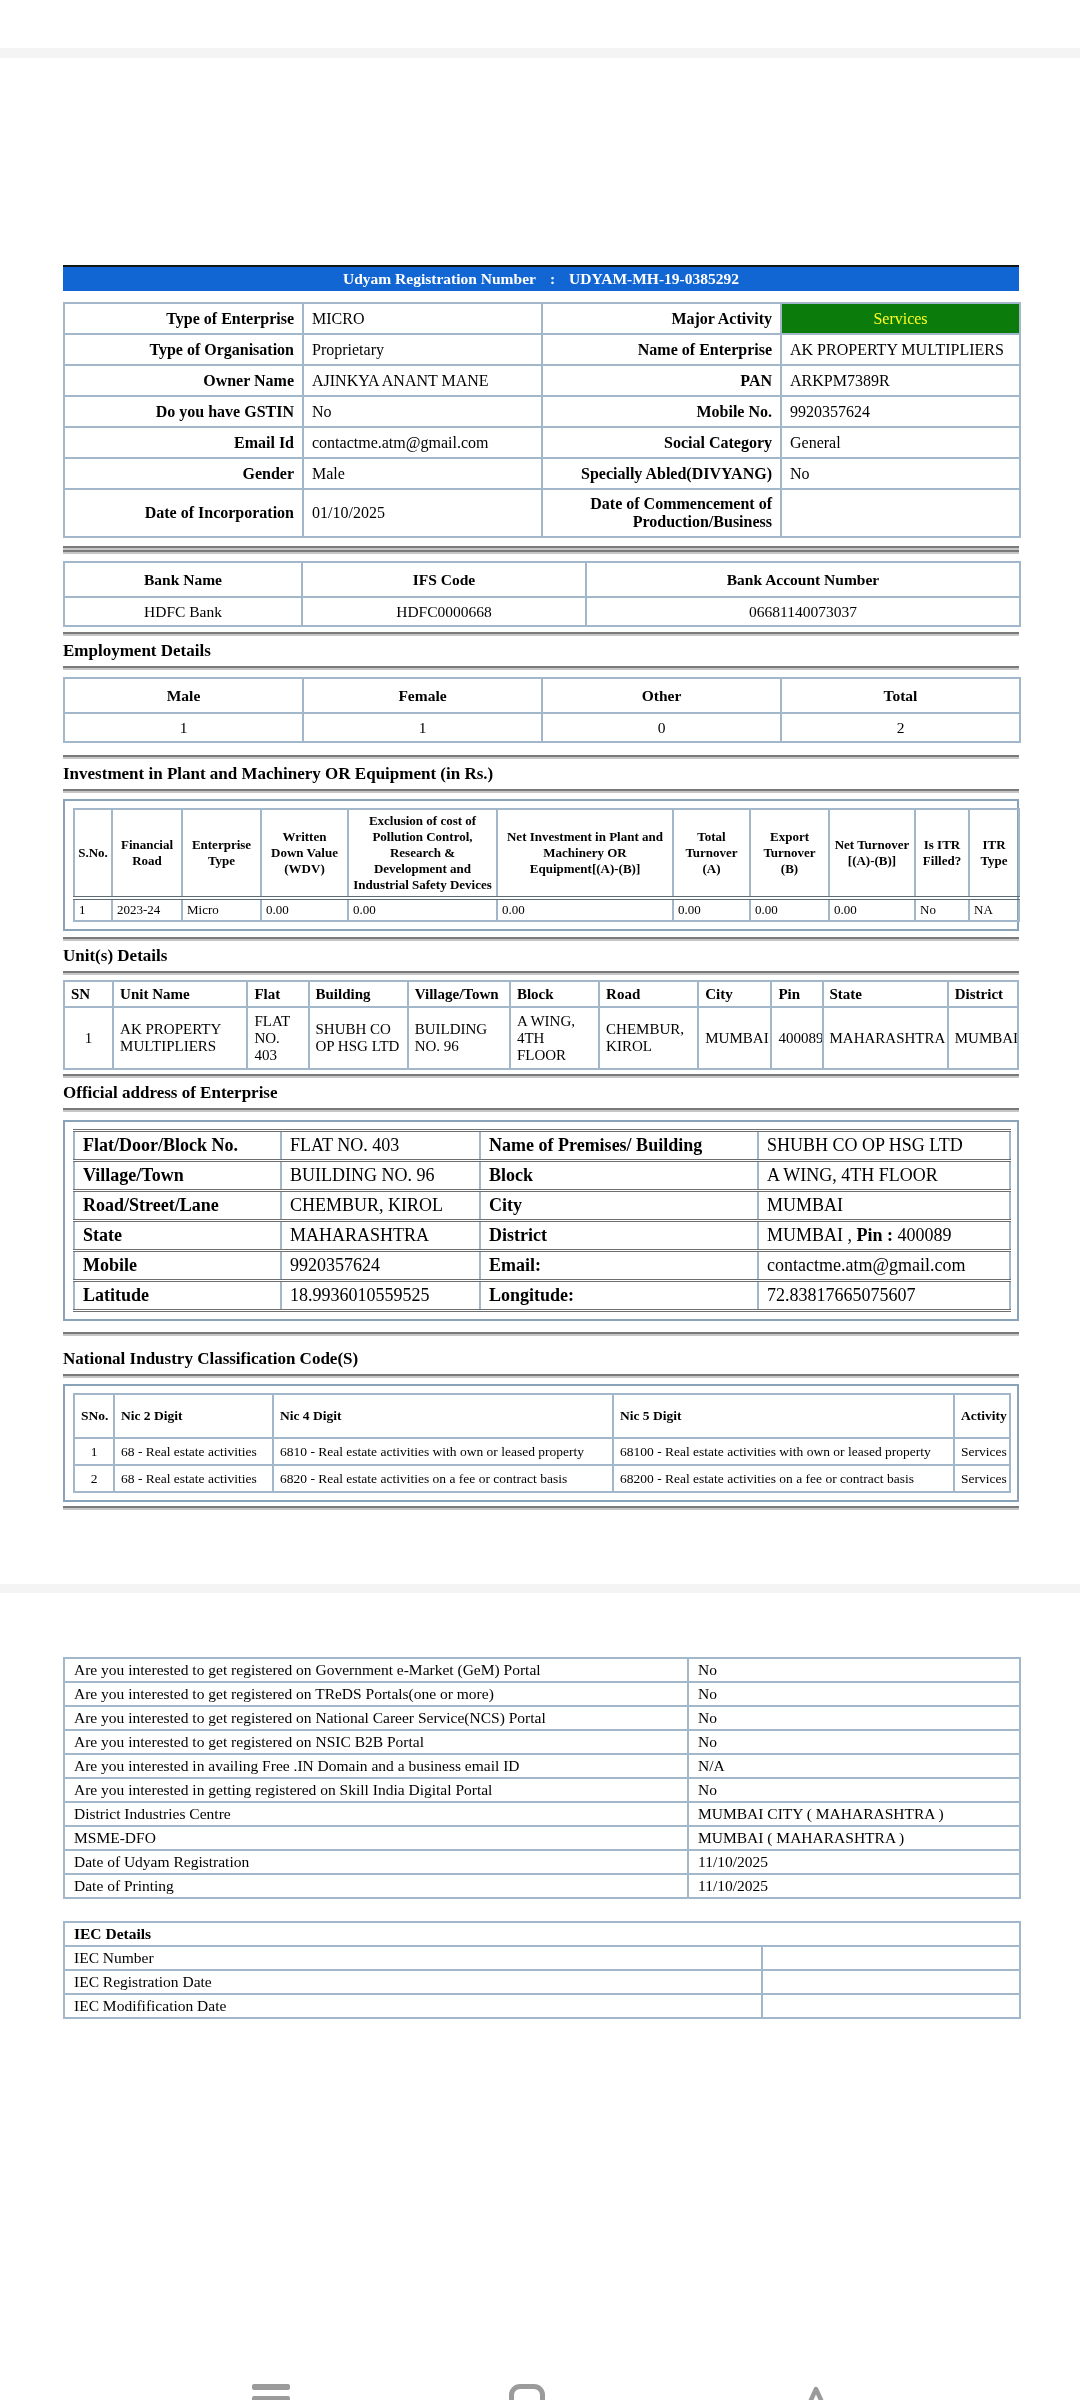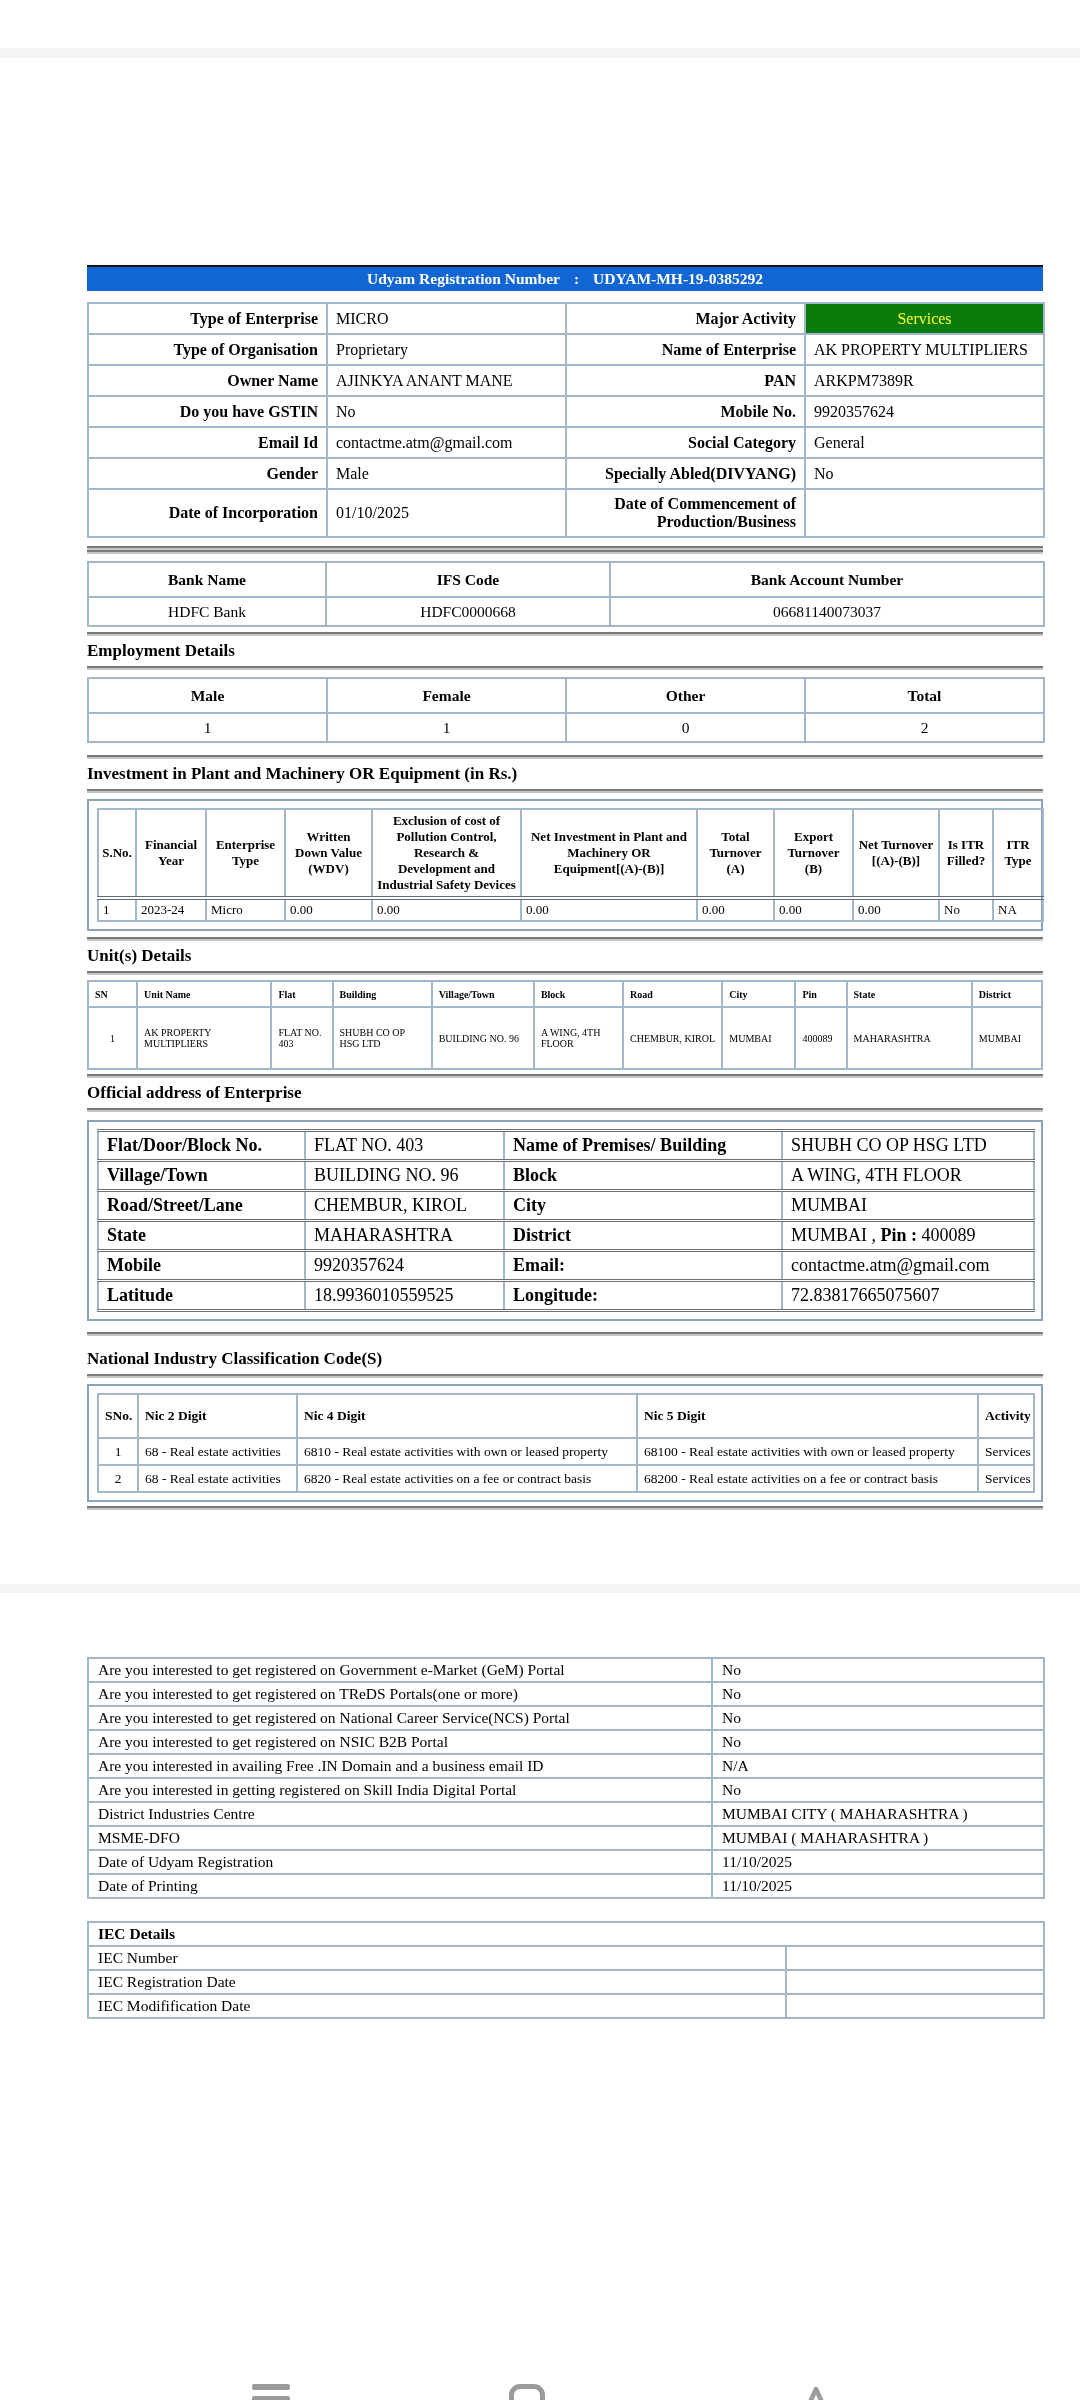--- a/index.html
+++ b/index.html
@@ -2,21 +2,21 @@
 <html><head>
 <meta charset="utf-8">
 <style>
   * { margin:0; padding:0; box-sizing:border-box; }
   html,body { width:1080px; height:2400px; background:#ffffff; color:#000;
     font-family:"Liberation Serif","DejaVu Serif",serif; overflow:hidden; position:relative; }
 
   .top-strip { position:absolute; top:48px; left:0; width:1080px; height:10px; background:#f4f4f4; }
   .page-separator { position:absolute; top:1584px; left:0; width:1080px; height:9px; background:#f4f4f4; }
 
-  .page { position:absolute; top:0; left:63px; width:956px;margin-left:24px; }
+  .page { position:absolute; top:0; left:63px; width:956px; }
 
   .udyam-bar { margin-top:265px; height:26px; background:#1266d4; border-top:2px solid #141414;
     color:#fff; font-weight:bold; font-size:15.5px; text-align:center; line-height:23px; }
   .udyam-bar span { padding:0 7px; }
 
   .divider { height:2px; border-top:2px solid #7a7a7a; border-bottom:2px solid #c6c6c6; }
   h3.section { font-size:17px; font-weight:bold; margin:5px 0 5px 0; }
 
   table { border-collapse:collapse; width:100%; table-layout:fixed; }
   td, th { border:2px solid #a2b8ca; overflow:hidden; }
@@ -34,21 +34,21 @@
   .bank td, .emp td { height:29px; padding:2px 6px; }
 
   
   .box { border:2px solid #8ba3b8; padding:7px 8px; }
   .mt6 { margin-top:6px; } .mt8 { margin-top:8px; }
 
   .inv { font-size:13px; }
   .inv th { font-weight:bold; text-align:center; padding:3px 3px; border-bottom:4px double #5d6b77; }
   .inv td { padding:2px 4px; height:22px; }
 
-  .units { margin-top:5px; font-size:10px; }
+  .units { margin-top:5px; font-size:15px; }
   .units th { text-align:left; font-weight:bold; padding:3px 6px; height:26px; }
   .units td { padding:3px 6px; height:62px; }
   .units td.c { text-align:center; }
 
   .addr { font-size:18px; }
   .addr td { padding:3px 8px; height:27px; border-top:3px double #6f6f6f; border-bottom:3px double #6f6f6f; }
   .addr td.lab { font-weight:bold; }
   .addr b { font-weight:bold; }
 
   .nic { font-size:13.5px; }
@@ -198,21 +198,21 @@
           <col style="width:176px">
           <col style="width:77px">
           <col style="width:79px">
           <col style="width:86px">
           <col style="width:54px">
           <col style="width:50px">
         </colgroup>
       <tbody>
           <tr>
         <th>S.No.</th>
-        <th>Financial Year</th>
+        <th>Financial Road</th>
         <th>Enterprise Type</th>
         <th>Written Down Value (WDV)</th>
         <th>Exclusion of cost of Pollution Control, Research &amp; Development and Industrial Safety Devices</th>
         <th>Net Investment in Plant and Machinery OR Equipment[(A)-(B)]</th>
         <th>Total Turnover (A)</th>
         <th>Export Turnover (B)</th>
         <th>Net Turnover [(A)-(B)]</th>
         <th>Is ITR Filled?</th>
         <th>ITR Type</th>
       </tr>

